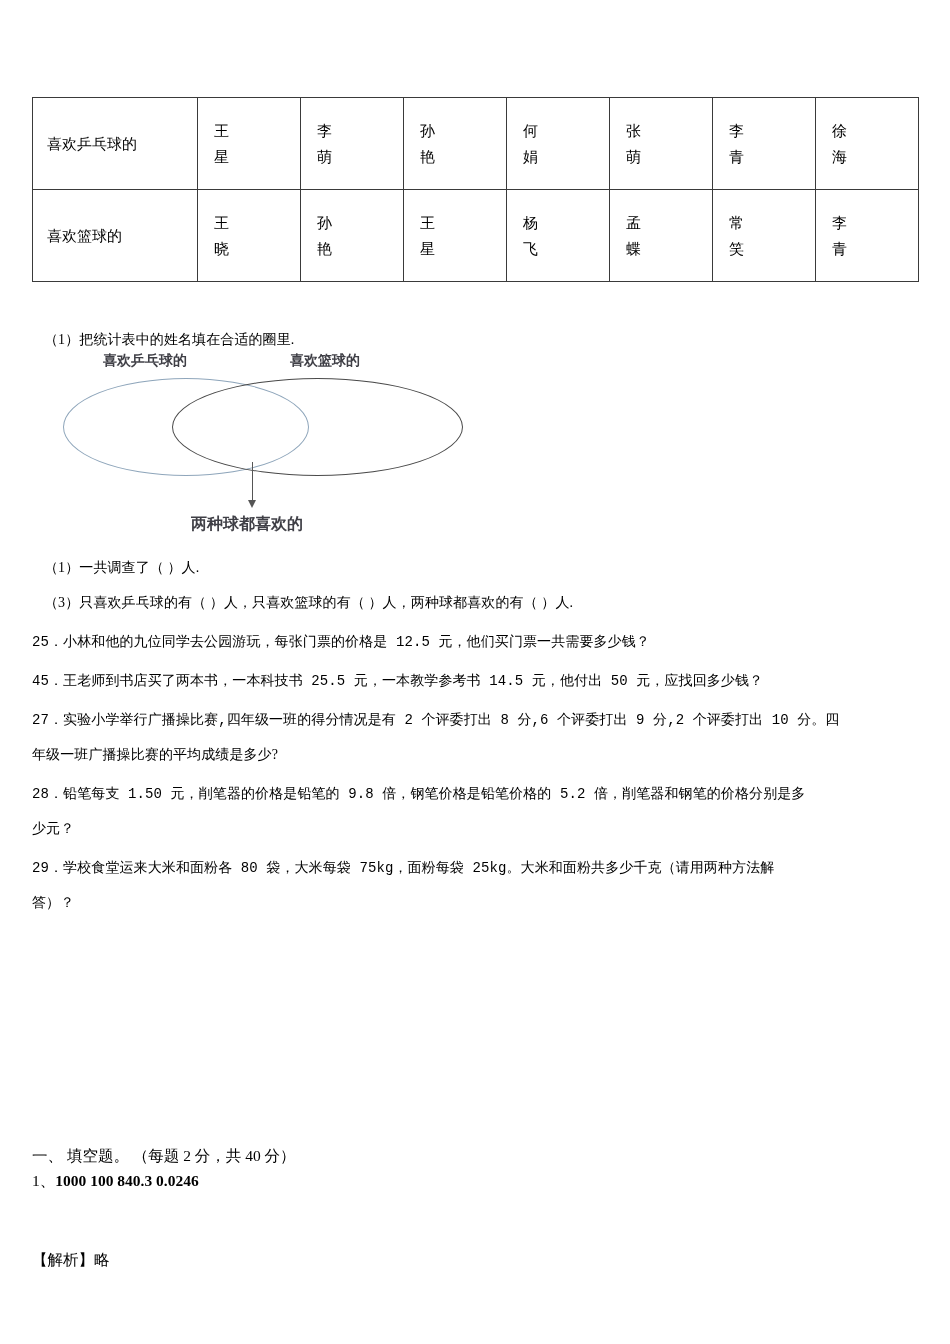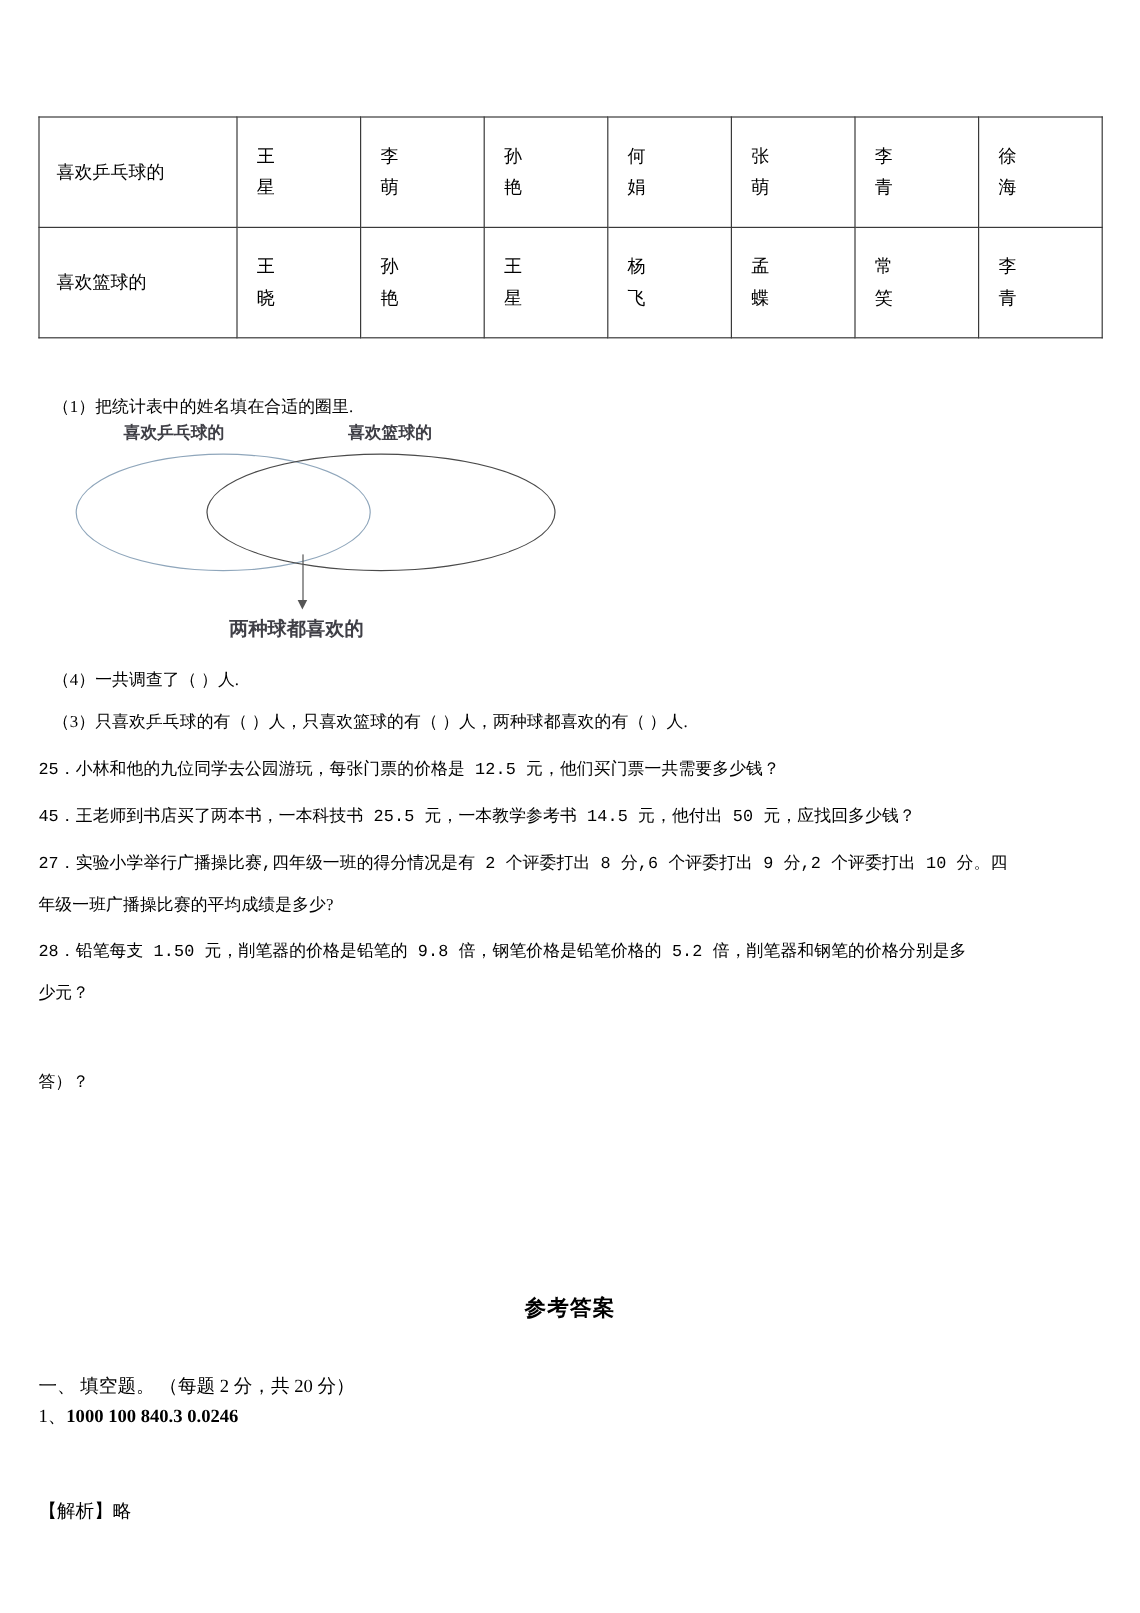--- a/index.html
+++ b/index.html
@@ -246,46 +246,48 @@
   <div class="venn">
     <div class="venn-label left-lbl">喜欢乒乓球的</div>
     <div class="venn-label right-lbl">喜欢篮球的</div>
     <div class="ellipse left-e"></div>
     <div class="ellipse right-e"></div>
     <div class="arrow-line"></div>
     <div class="arrow-head"></div>
     <div class="venn-label bottom-lbl">两种球都喜欢的</div>
   </div>
 
-  <div class="qline q-indent" style="top:557px;">（4）一共调查了（   ）人.</div>
+  <div class="qline q-indent" style="top:557px;">（1）一共调查了（   ）人.</div>
   <div class="qline q-indent" style="top:592px;">（3）只喜欢乒乓球的有（   ）人，只喜欢篮球的有（   ）人，两种球都喜欢的有（   ）人.</div>
 
   <div class="qline q-num" style="top:631px;">
     <span>25．</span><span>小林和他的九位同学去公园游玩，每张门票的价格是 12.5 元，他们买门票一共需要多少钱？</span>
   </div>
 
   <div class="qline q-num" style="top:670px;">
     <span>45．</span><span>王老师到书店买了两本书，一本科技书 25.5 元，一本教学参考书 14.5 元，他付出 50 元，应找回多少钱？</span>
   </div>
 
   <div class="qline q-num" style="top:709px;">
     <span>27．</span><span>实验小学举行广播操比赛,四年级一班的得分情况是有 2 个评委打出 8 分,6 个评委打出 9 分,2 个评委打出 10 分。四</span>
   </div>
   <div class="qline q-cont" style="top:744px;">年级一班广播操比赛的平均成绩是多少?</div>
 
   <div class="qline q-num" style="top:783px;">
     <span>28．</span><span>铅笔每支 1.50 元，削笔器的价格是铅笔的 9.8 倍，钢笔价格是铅笔价格的 5.2 倍，削笔器和钢笔的价格分别是多</span>
   </div>
   <div class="qline q-cont" style="top:818px;">少元？</div>
 
+  <div class="qline q-num" style="top:857px;">
+    <span>29．</span><span>学校食堂运来大米和面粉各 80 袋，大米每袋 75kg，面粉每袋 25kg。大米和面粉共多少千克（请用两种方法解</span>
+  </div>
   <div class="qline q-cont" style="top:892px;">答）？</div>
 
-  <div class="answers-title">参考答案</div>
-
-  <div class="ans-line" style="top:1145px;">一、 填空题。 （每题 2 分，共 20 分）</div>
+
+  <div class="ans-line" style="top:1145px;">一、 填空题。 （每题 2 分，共 40 分）</div>
 
   <div class="ans-line" style="top:1170px;">
     <span>1、</span><span class="ans-bold">1000   100   840.3   0.0246</span>
   </div>
 
   <div class="ans-line" style="top:1213px;margin-top:36px;">【解析】略</div>
 
 </div>
 
 </body></html>

